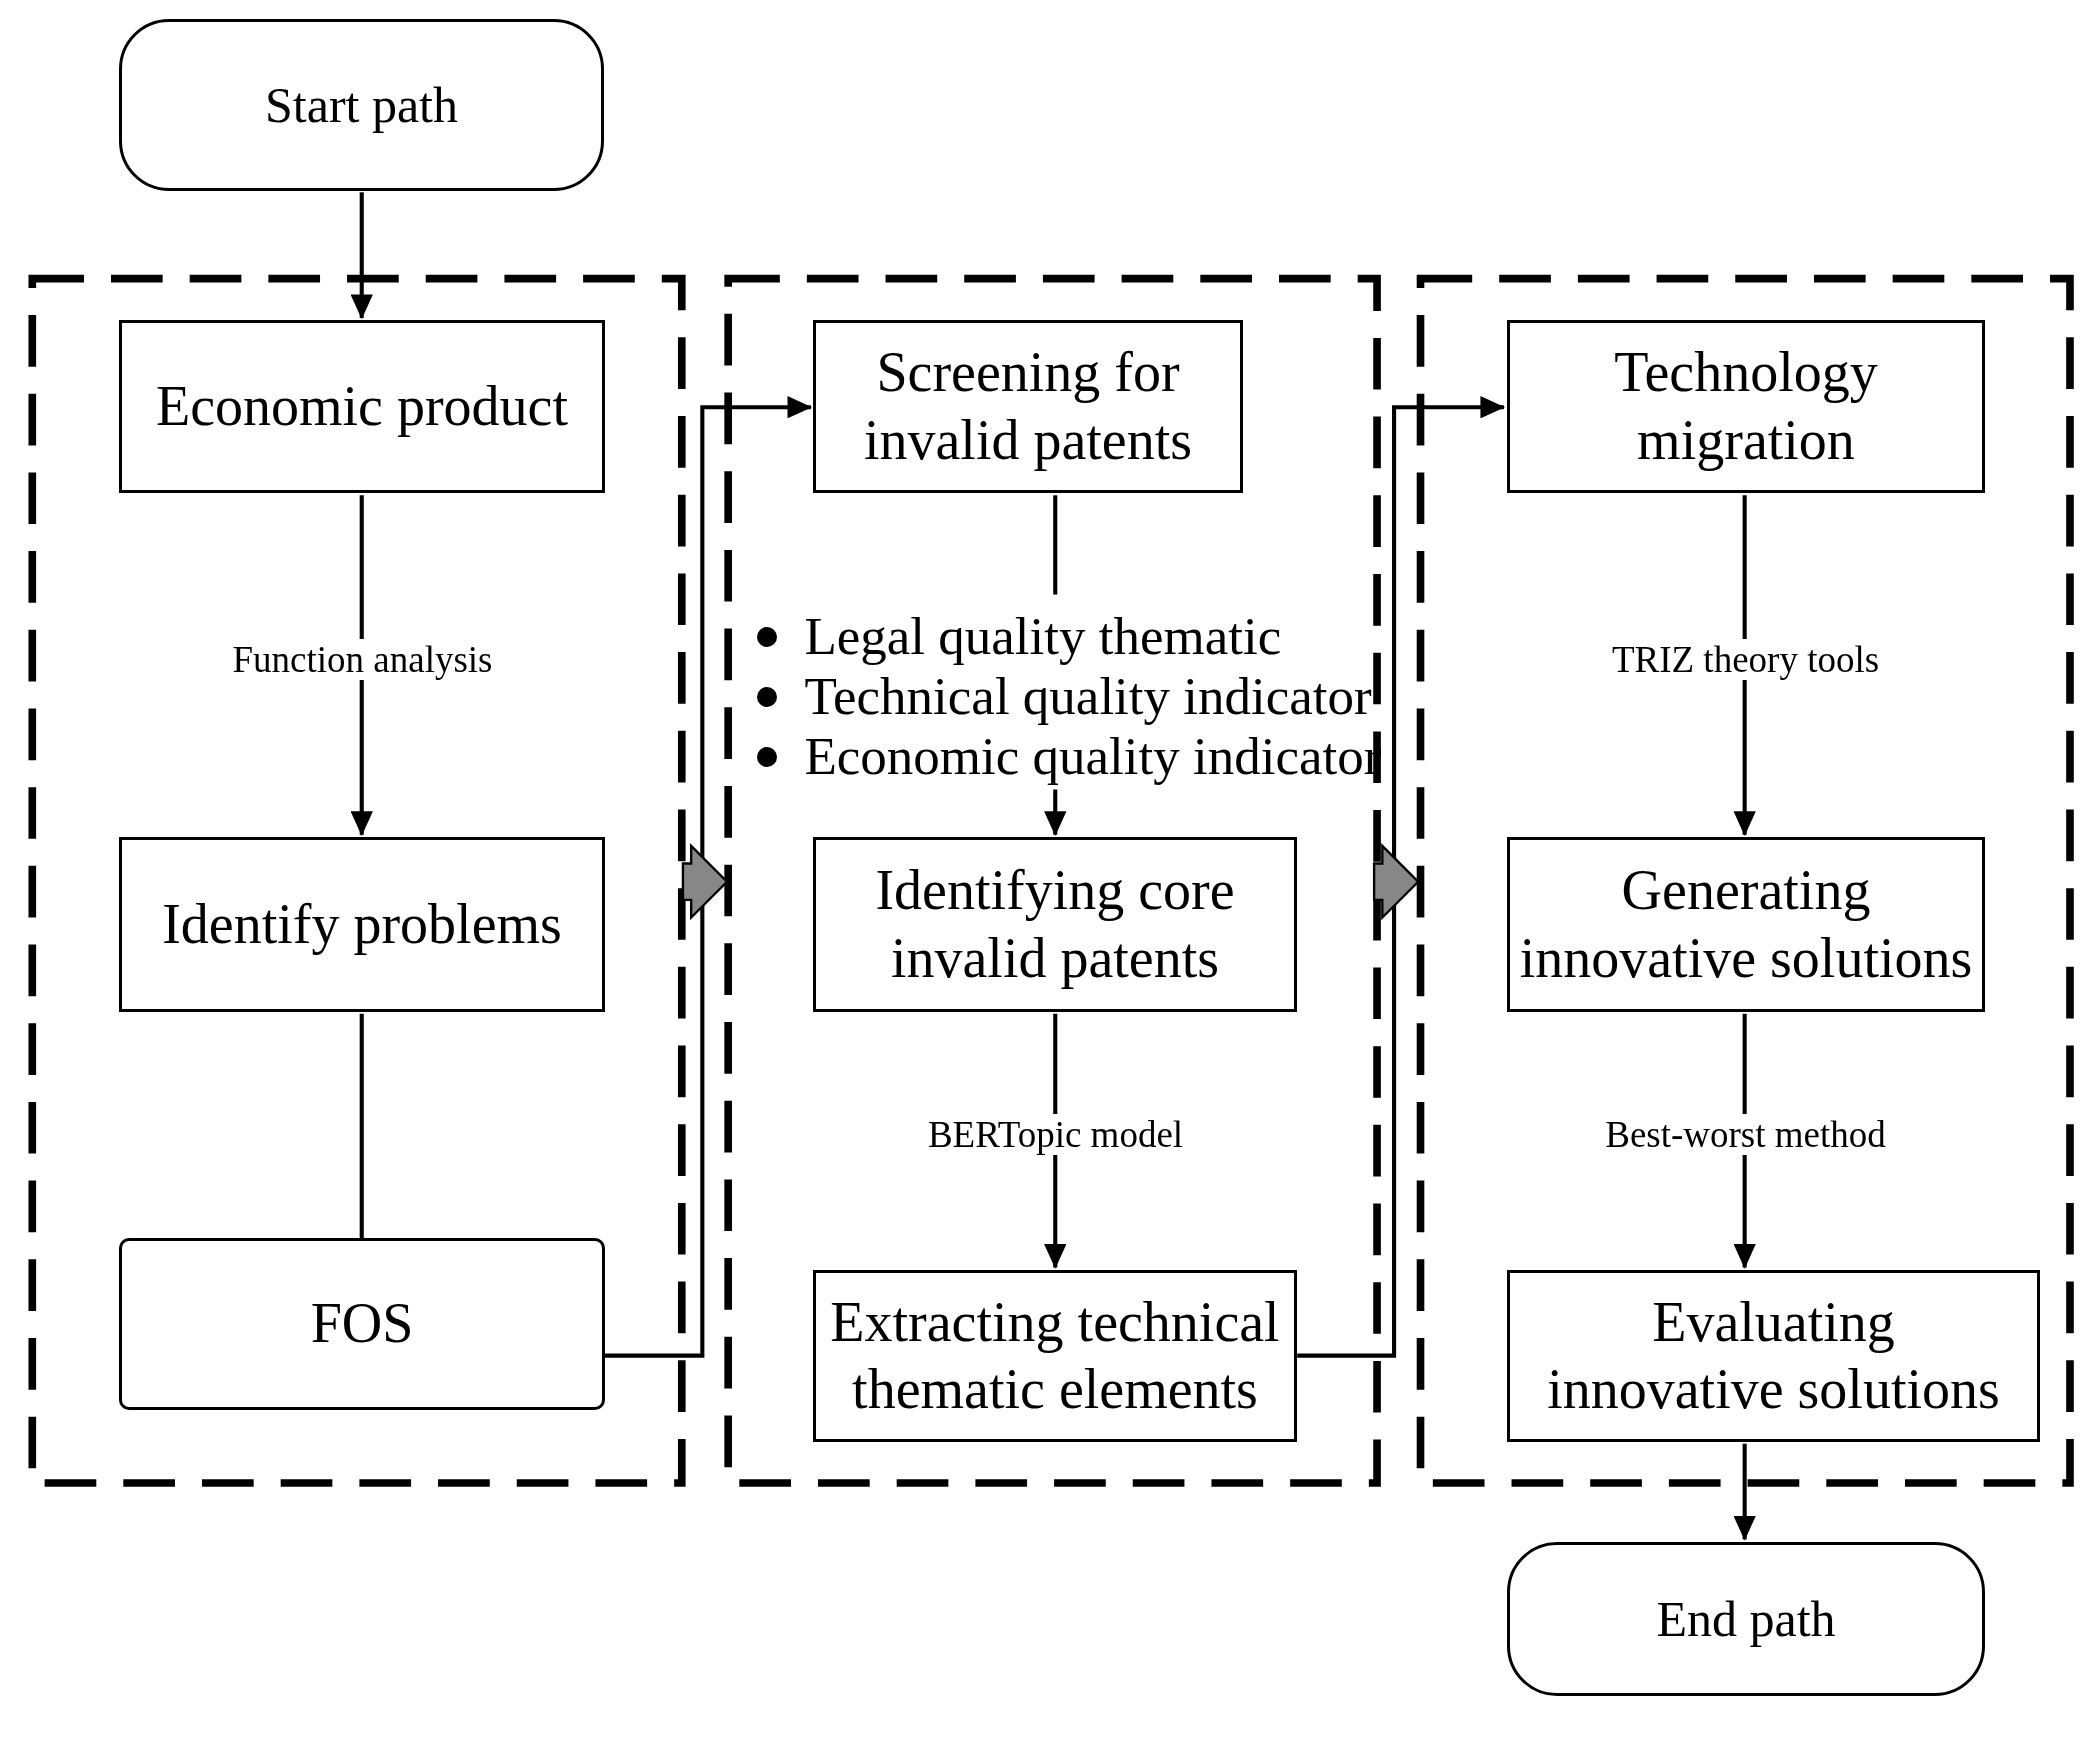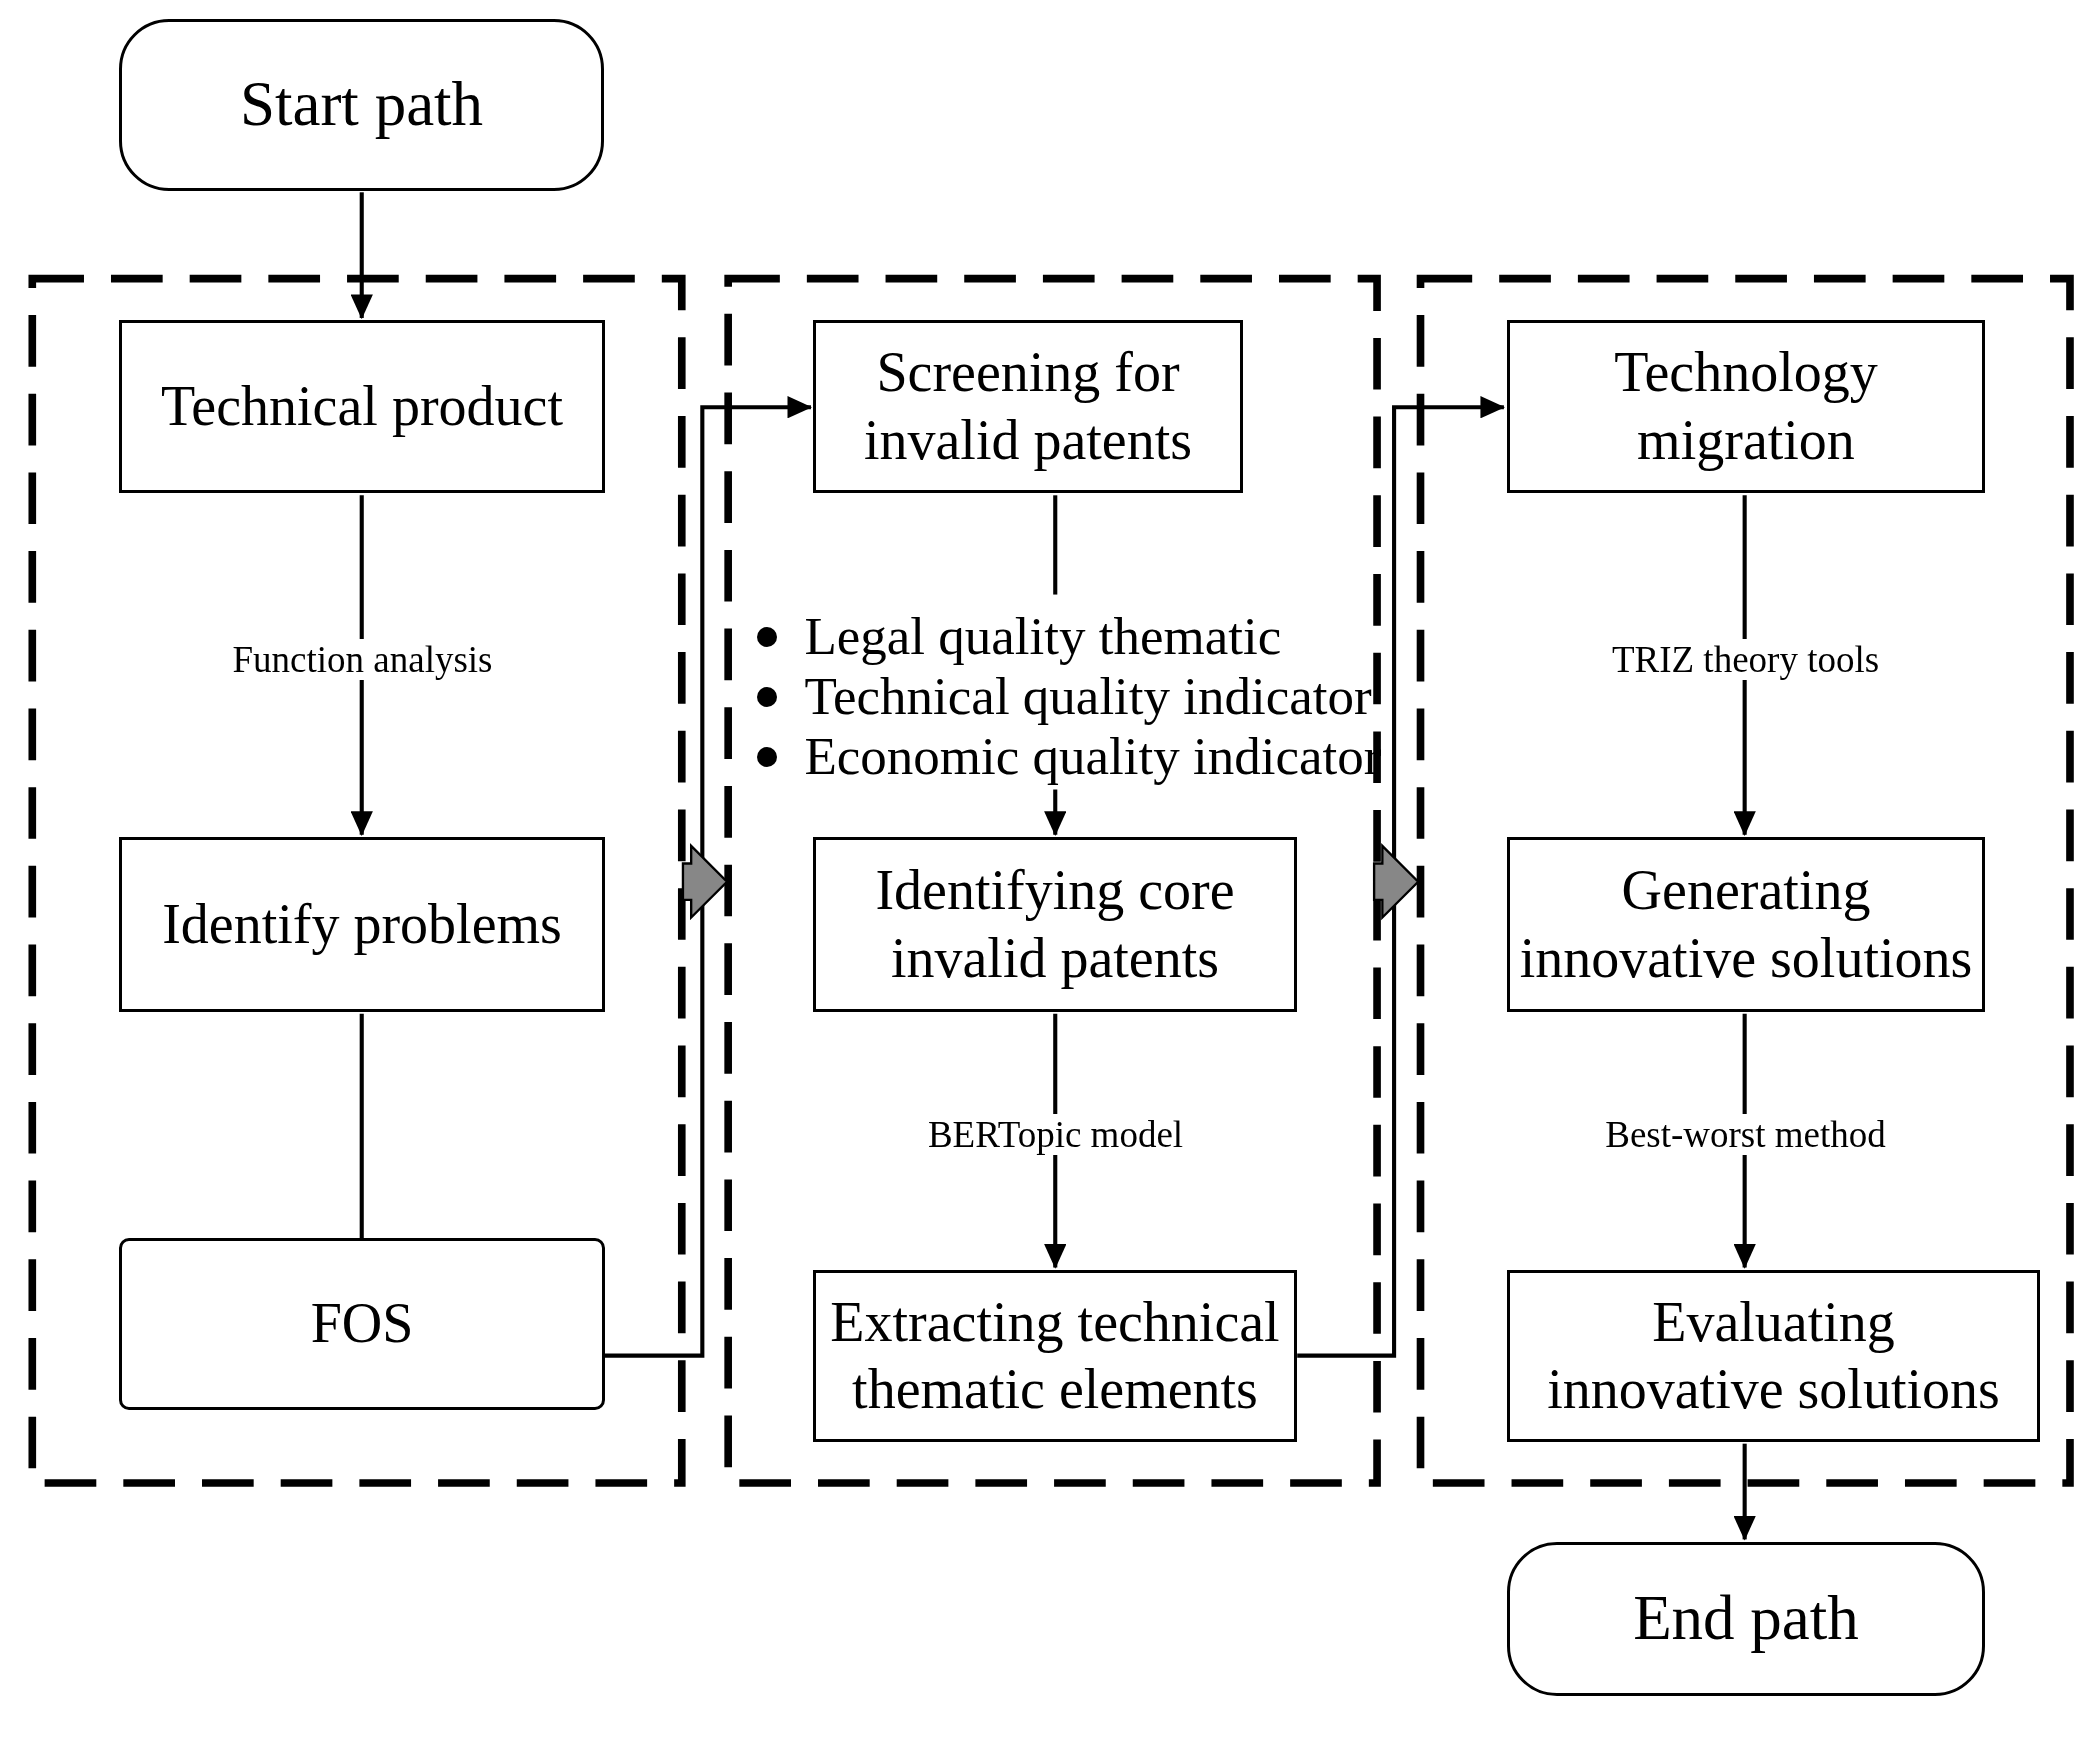--- a/index.html
+++ b/index.html
@@ -18,21 +18,21 @@
     border:3.5px solid #000;
     background:#fff;
     display:flex;align-items:center;justify-content:center;
     text-align:center;
     font-size:56px;line-height:1.2;
     white-space:pre-line;
     z-index:2;
   }
   .terminal{
     border-radius:50px;
-    font-size:63px;
+    font-size:50px;
   }
   .edge-label{
     position:absolute;
     text-align:center;
     font-size:37px;line-height:1.1;
     z-index:3;
     white-space:nowrap;
   }
   .edge-label span{background:#ffffff;padding:0 15.3px;}
   .bullets{
@@ -76,21 +76,21 @@
     <path d="M 1030 2308 H 1196 V 693 H 1381" fill="none" stroke="#000" stroke-width="7" marker-end="url(#arrowhead)"></path>
     <path d="M 2209 2308 H 2374 V 693 H 2561" fill="none" stroke="#000" stroke-width="7" marker-end="url(#arrowhead)"></path>
 
     <polygon points="1163,1470 1177,1470 1177,1440 1238,1501 1177,1562 1177,1532 1163,1532" fill="#878787" stroke="#000" stroke-width="4"></polygon>
     <polygon points="2340,1470 2354,1470 2354,1440 2415,1501 2354,1562 2354,1532 2340,1532" fill="#878787" stroke="#000" stroke-width="4"></polygon>
   </svg>
 
   <div class="node terminal" style="left:119px;top:19px;width:485px;height:172px;">Start path</div>
   <div class="node terminal" style="left:1507px;top:1542px;width:478px;height:154px;">End path</div>
 
-  <div class="node" style="left:119px;top:320px;width:486px;height:173px;">Technical product</div>
+  <div class="node" style="left:119px;top:320px;width:486px;height:173px;">Economic product</div>
   <div class="node" style="left:119px;top:837px;width:486px;height:175px;">Identify problems</div>
   <div class="node" style="left:119px;top:1238px;width:486px;height:172px;border-radius:10px;">FOS</div>
 
   <div class="node" style="left:813px;top:320px;width:430px;height:173px;">Screening for
 invalid patents</div>
   <div class="node" style="left:813px;top:837px;width:484px;height:175px;">Identifying core
 invalid patents</div>
   <div class="node" style="left:813px;top:1270px;width:484px;height:172px;">Extracting technical
 thematic elements</div>
 

